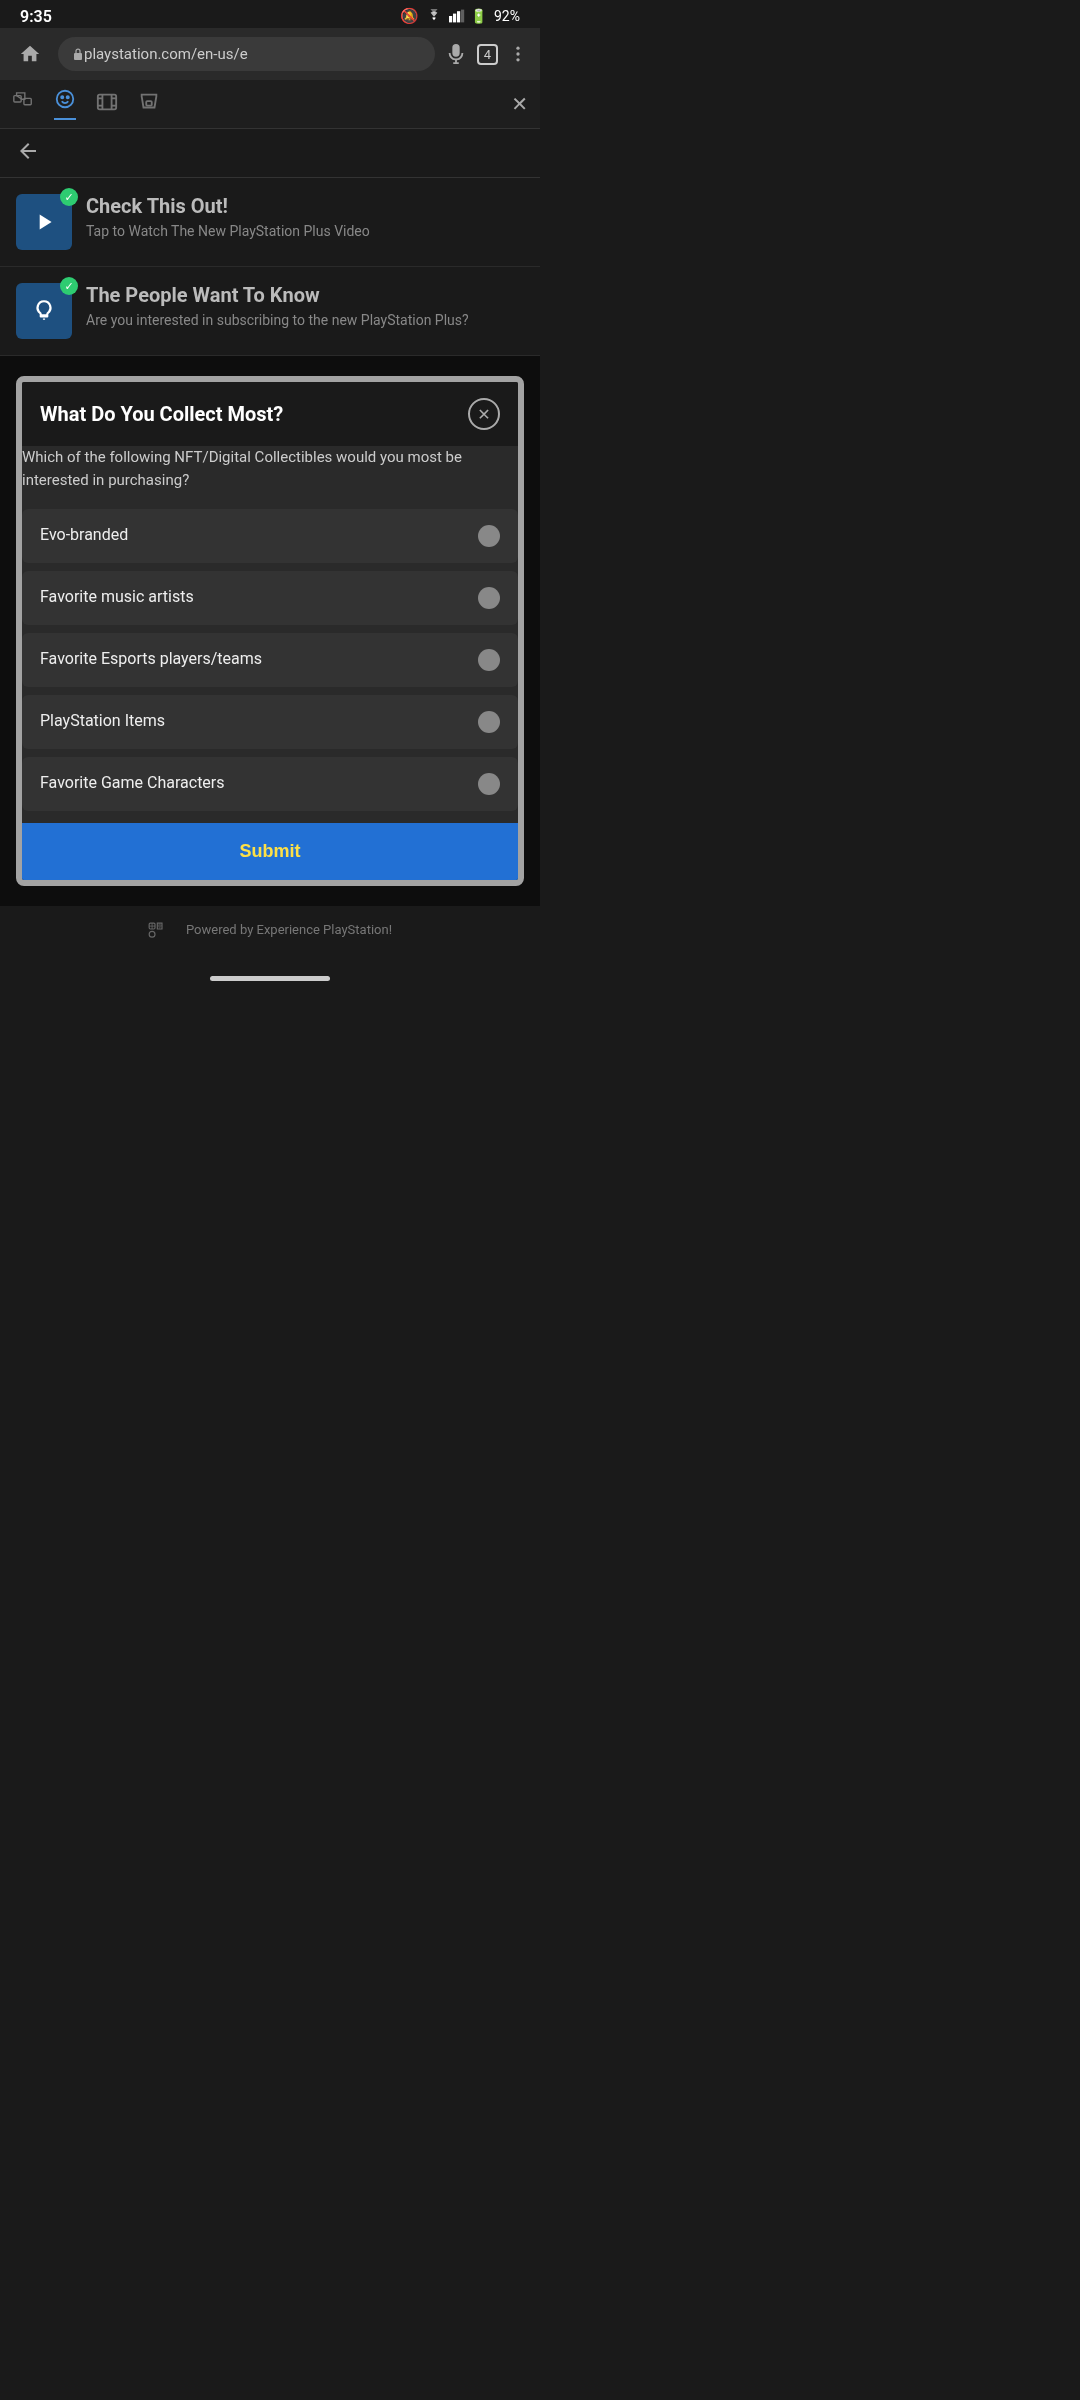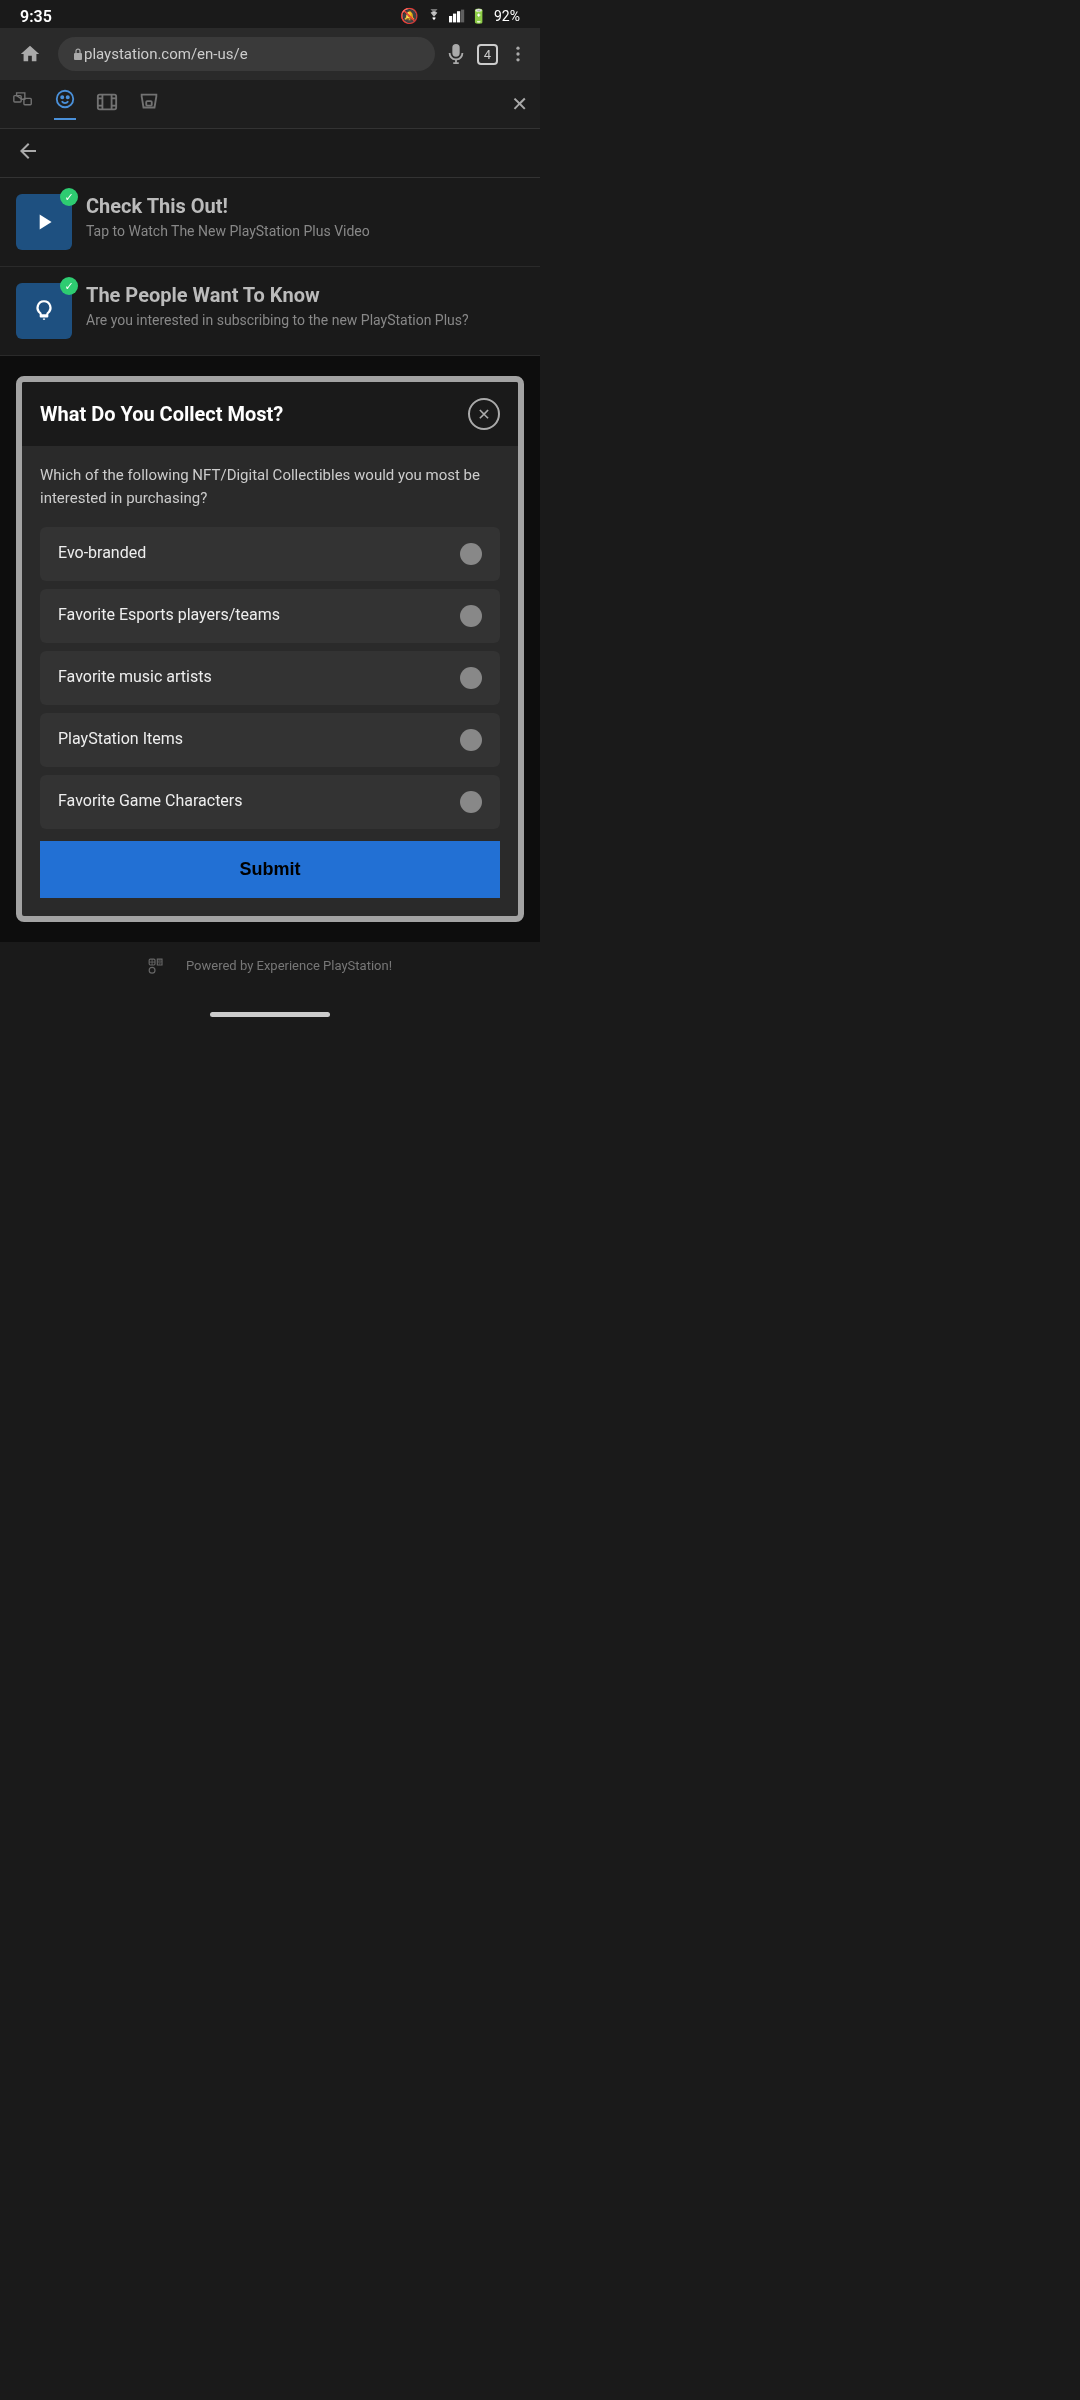--- a/index.html
+++ b/index.html
@@ -191,21 +191,20 @@
       height: 32px;
       border-radius: 50%;
       border: 2px solid #aaa;
       display: flex;
       align-items: center;
       justify-content: center;
       color: #aaa;
       font-size: 16px;
     }
     .modal-body {
-      padding: 18px;
     }
     .modal-question {
       font-size: 15px;
       color: #ccc;
       margin-bottom: 18px;
       line-height: 1.5;
     }
 
     
     .radio-option {
@@ -229,21 +228,21 @@
     }
 
     
     .submit-btn {
       background: #2270d4;
       width: 100%;
       padding: 18px;
       text-align: center;
       font-size: 18px;
       font-weight: 600;
-      color: #000000;
+      color: #fde047;
       border: none;
       cursor: pointer;
       margin-top: 4px;
     }
 
     
     .footer {
       background: #1a1a1a;
       padding: 16px;
       display: flex;
@@ -413,26 +412,26 @@
       <div class="modal-body">
         <p class="modal-question">Which of the following NFT/Digital Collectibles would you most be interested in purchasing?</p>
 
         
         <div class="radio-option">
           <span>Evo-branded</span>
           <div class="radio-circle"></div>
         </div>
 
         <div class="radio-option">
+          <span>Favorite music artists</span>
+          <div class="radio-circle"></div>
+        </div>
+
+        <div class="radio-option">
           <span>Favorite Esports players/teams</span>
-          <div class="radio-circle"></div>
-        </div>
-
-        <div class="radio-option">
-          <span>Favorite music artists</span>
           <div class="radio-circle"></div>
         </div>
 
         <div class="radio-option">
           <span>PlayStation Items</span>
           <div class="radio-circle"></div>
         </div>
 
         <div class="radio-option">
           <span>Favorite Game Characters</span>

